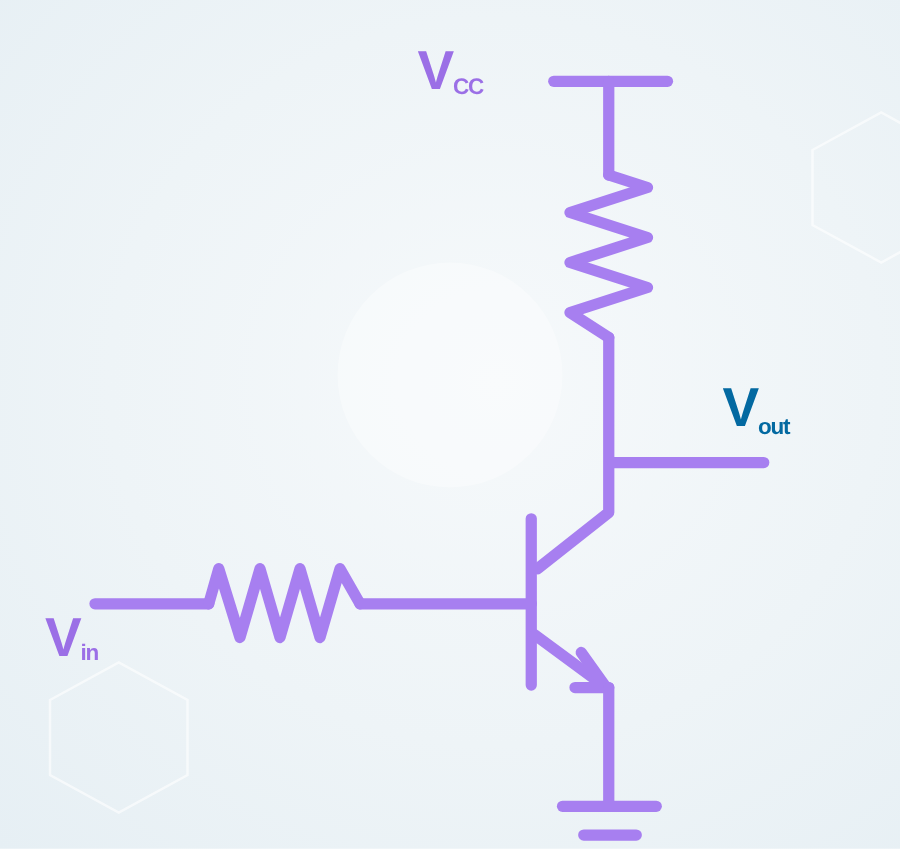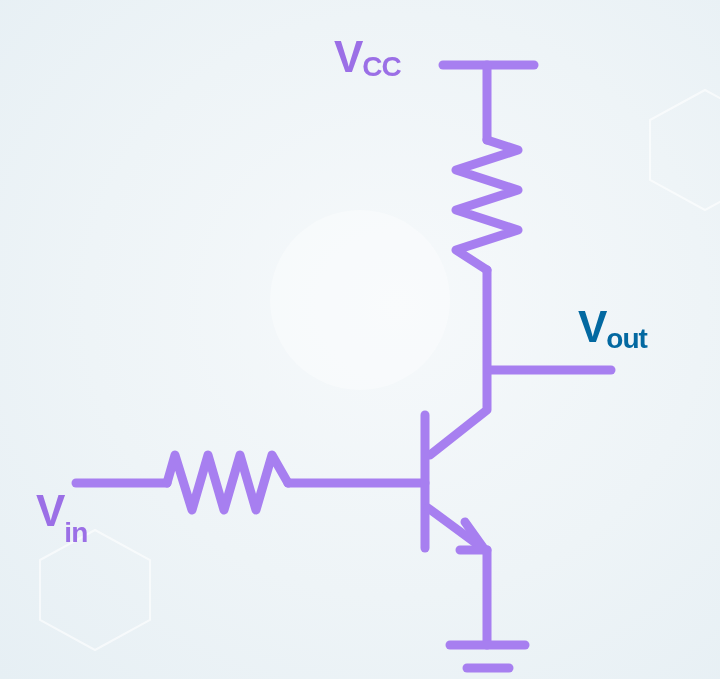--- a/index.html
+++ b/index.html
@@ -8,21 +8,21 @@
       background: radial-gradient(ellipse at 55% 45%, #f6f9fb 0%, #eef4f7 55%, #e6eff4 100%);
       font-family: "Liberation Sans", sans-serif;
     }
     .bg-deco { position: absolute; inset: 0; }
     svg.circuit { position: absolute; left: 0; top: 0; }
     .label {
       position: absolute; font-weight: bold; white-space: nowrap;
       letter-spacing: -1px;
     }
     .label .main { font-size: 44px; }
-    .label .sub { font-size: 28px; position: relative; }
+    .label .sub { font-size: 18px; position: relative; }
   </style>
 </head>
 <body>
 
 <div class="bg-deco">
   <svg width="720" height="679">
     <polygon points="40,560 95,530 150,560 150,620 95,650 40,620" fill="none" stroke="#ffffff" stroke-opacity="0.6" stroke-width="2"></polygon>
     <polygon points="650,120 705,90 760,120 760,180 705,210 650,180" fill="none" stroke="#ffffff" stroke-opacity="0.6" stroke-width="2"></polygon>
     <circle cx="360" cy="300" r="90" fill="#ffffff" fill-opacity="0.35"></circle>
   </svg>
@@ -62,14 +62,14 @@
 
 <div class="label" style="left:334px; top:32px; color:#9b6fe6;">
   <span class="main">V</span><span class="sub" style="top:4px;">CC</span>
 </div>
 
 <div class="label" style="left:578px; top:302px; color:#0369a1;">
   <span class="main">V</span><span class="sub" style="top:6px;">out</span>
 </div>
 
 <div class="label" style="left:36px; top:486px; color:#9b6fe6;">
-  <span class="main">V</span><span class="sub" style="top:16px;text-align:center;">in</span>
+  <span class="main">V</span><span class="sub" style="top:3px;text-align:center;">in</span>
 </div>
 
 </body></html>

